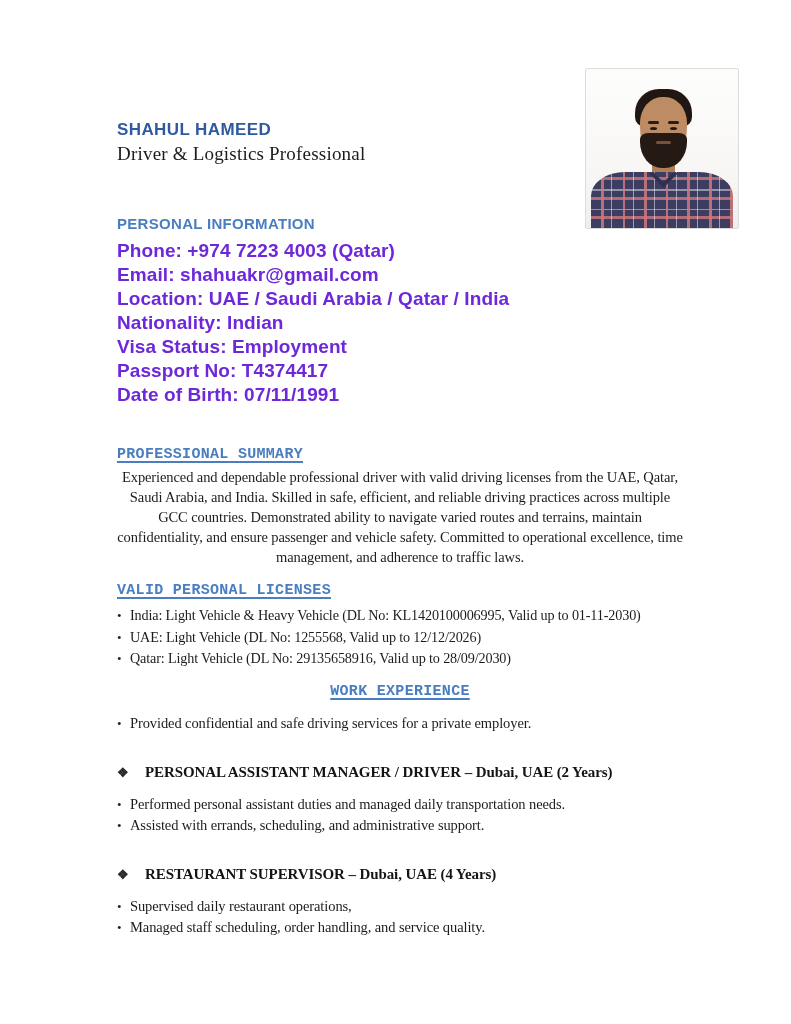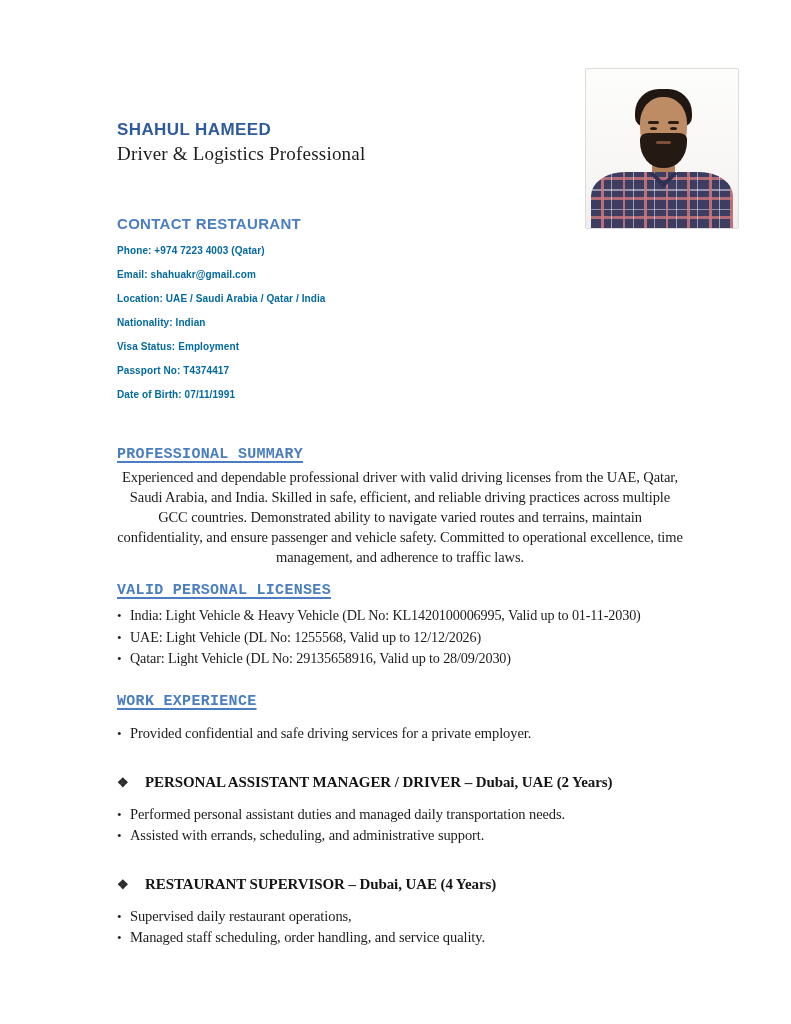--- a/index.html
+++ b/index.html
@@ -46,23 +46,23 @@
     text-underline-offset: 3px;
     text-decoration-thickness: 1.5px;
     font-family: Liberation Mono, monospace;
   }
   
   .contact-heading { margin-top: 50px; }
   .contact-lines { margin-top: 5px; }
   .contact-line {
     font-family: "Liberation Sans", sans-serif;
     font-weight: bold;
-    font-size: 10px;
+    font-size: 19px;
     line-height: 24px;
-    color: #0369a1;
+    color: #6d28d9;
     letter-spacing: 0.1px;
   }
   
   .summary-heading { margin-top: 36px; }
   .summary-text {
     margin: 2px 0 0 0;
     font-size: 14.5px;
     line-height: 20px;
     letter-spacing: -0.1px;
     max-width: 568px;
@@ -76,21 +76,21 @@
     line-height: 20.5px;
     letter-spacing: -0.15px;
     white-space: nowrap;
   }
   .bullet-glyph {
     display: inline-block;
     width: 13px;
     font-size: 13px;
   }
   
-  .experience-heading { margin-top: 20px; }
+  .experience-heading { margin-top: 10px; text-align: center; }
   .job { margin-top: 0; }
   .job-title {
     margin-top: 18px;
     font-weight: bold;
     font-size: 15px;
     line-height: 20px;
     letter-spacing: -0.1px;
     color: #141414;
   }
   .job-title .diamond-glyph {
@@ -205,21 +205,21 @@
     <div class="photo-mouth"></div>
     <div class="photo-shirt"></div>
     <div class="photo-collar"></div>
   </div>
 
   <div class="content">
 
     <h1 class="person-name">SHAHUL HAMEED</h1>
     <div class="person-title">Driver &amp; Logistics Professional</div>
 
-    <div class="sec-heading contact-heading">CONTACT RESTAURANT</div>
+    <div class="sec-heading contact-heading">PERSONAL INFORMATION</div>
     <div class="contact-lines">
       <div class="contact-line">Phone: +974 7223 4003 (Qatar)</div>
       <div class="contact-line">Email: shahuakr@gmail.com</div>
       <div class="contact-line">Location: UAE / Saudi Arabia / Qatar / India</div>
       <div class="contact-line">Nationality: Indian</div>
       <div class="contact-line">Visa Status: Employment</div>
       <div class="contact-line">Passport No: T4374417</div>
       <div class="contact-line">Date of Birth: 07/11/1991</div>
     </div>
 

